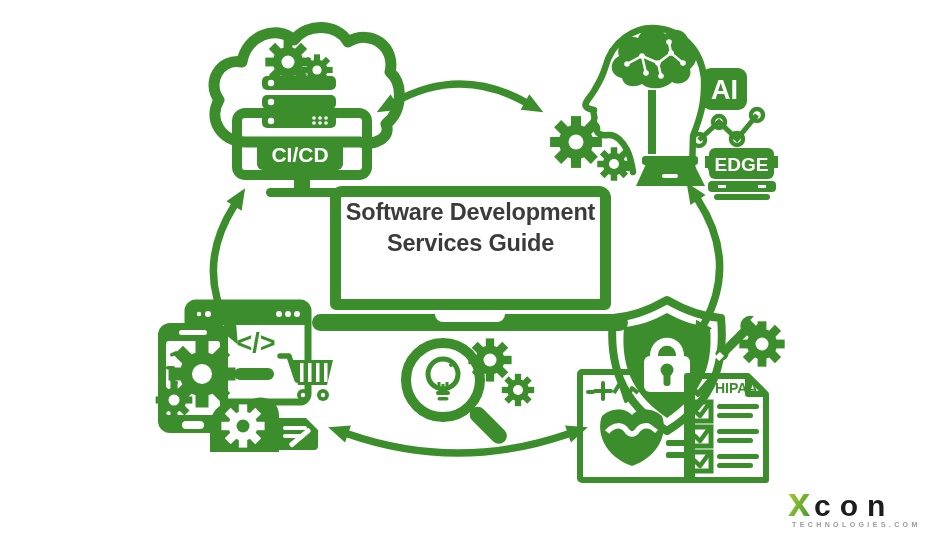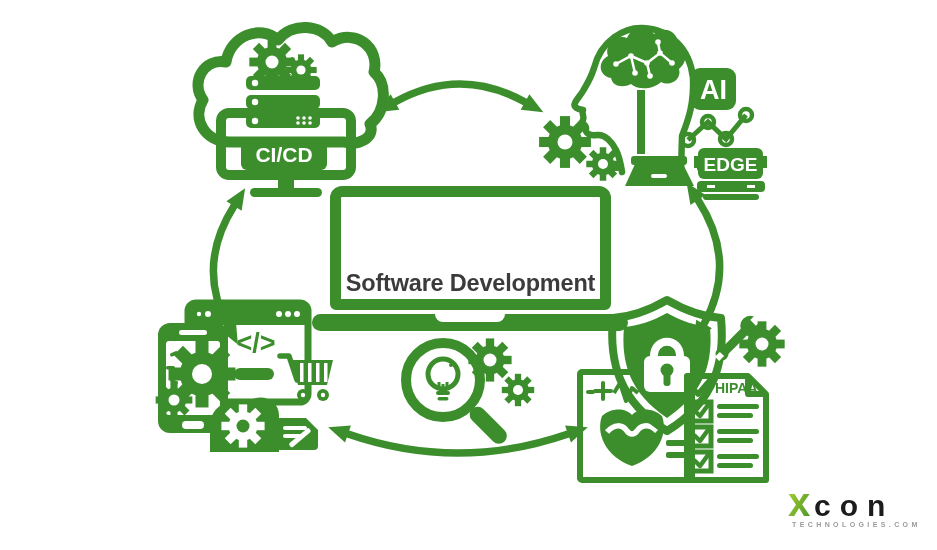--- a/index.html
+++ b/index.html
@@ -13,21 +13,21 @@
   .arc{ stroke:var(--green); stroke-width:7.5; fill:none; stroke-linecap:round; }
   .gs{ stroke:var(--green); fill:none; }
   .gf{ fill:var(--green); }
   .wf{ fill:#ffffff; }
   .ws{ stroke:#ffffff; fill:none; }
   .badge-txt{ fill:#ffffff; font-family:"Liberation Sans",sans-serif; font-weight:bold; }
   .green-txt{ fill:var(--green); font-family:"Liberation Sans",sans-serif; font-weight:bold; }
   
   .laptop-screen{ position:absolute; left:18px; top:0; width:281px; height:124px;
       background:#fff; border:11px solid var(--green); border-radius:12px 12px 6px 6px;
-      display:flex; align-items:flex-end; justify-content:center; }
+      display:flex; align-items:flex-start; justify-content:center; }
   .laptop-title{ text-align:center; color:var(--ink); font-weight:bold; font-size:23.5px;
       line-height:1.32; letter-spacing:-0.2px; }
   .laptop-base{ position:absolute; left:0; top:128px; width:316px; height:17px;
       background:var(--green); border-radius:9px; }
   .laptop-notch{ position:absolute; left:123px; top:0; width:70px; height:8px;
       background:#fff; border-radius:0 0 8px 8px; }
   .logo-tagline{ margin-top:0; padding-left:4px; font-size:7px; letter-spacing:3.4px;
       color:#9b9b9b; font-weight:bold; white-space:nowrap; }
 </style>
 </head>
@@ -46,21 +46,21 @@
         <line y1="-6" y2="-10.8" transform="rotate(135)"></line>
         <line y1="-6" y2="-10.8" transform="rotate(180)"></line>
         <line y1="-6" y2="-10.8" transform="rotate(225)"></line>
         <line y1="-6" y2="-10.8" transform="rotate(270)"></line>
         <line y1="-6" y2="-10.8" transform="rotate(315)"></line>
       </g>
     </g>
     <path id="ah" d="M0,-9 L21,0 L0,9 Z" fill="currentColor"></path>
   </svg>
 
-  <div class="abs" style="left:188px;top:20px;width:200px;height:180px">
+  <div class="abs" style="left:204px;top:20px;width:200px;height:180px">
     <svg width="200" height="180" viewBox="0 0 200 180">
       <path class="gs" fill="#fff" stroke-width="11" stroke-linejoin="round" d="M42,122 C16,122 4,98 15,80 C2,62 16,38 38,42 C42,16 72,4 90,20 C104,2 134,4 144,22 C168,8 192,28 186,52 C200,64 198,92 182,104 C188,118 170,126 156,122 Z"></path>
       <g class="g">
         <use href="#gearbody" transform="translate(84,42) scale(2.1)"></use>
           <circle cx="84" cy="42" r="6.5" fill="#fff"></circle>
       </g>
       <g class="g">
         <use href="#gearbody" transform="translate(113,50) scale(1.45)"></use>
           <circle cx="113" cy="50" r="4.6" fill="#fff"></circle>
       </g>
@@ -91,21 +91,21 @@
   </div>
 
   <div class="abs" style="left:385px;top:62px;width:150px;height:55px">
     <svg width="150" height="55" viewBox="0 0 150 55">
       <path class="arc" d="M10,40 Q75,4 140,40"></path>
       <use href="#ah" class="g" transform="translate(10,40) rotate(151)"></use>
       <use href="#ah" class="g" transform="translate(140,40) rotate(29)"></use>
     </svg>
   </div>
 
-  <div class="abs" style="left:531px;top:18px;width:255px;height:185px">
+  <div class="abs" style="left:542px;top:18px;width:255px;height:185px">
     <svg width="255" height="185" viewBox="0 0 255 185">
       <g class="g">
         <use href="#gearbody" transform="translate(34,124) scale(2.4)"></use>
           <circle cx="34" cy="124" r="7.5" fill="#fff"></circle>
       </g>
       <g class="g">
         <use href="#gearbody" transform="translate(72,146) scale(1.55)"></use>
           <circle cx="72" cy="146" r="5" fill="#fff"></circle>
       </g>
       <path class="gs" stroke-width="6.5" stroke-linecap="round" stroke-linejoin="round" d="M150,154 L151,118 C158,100 163,85 162,60 C159,30 138,11 112,10 C94,9 70,22 63,50 C60,60 56,66 52,73 C49,78 45,82 44,85 C42,89 46,91 52,92 C50,96 54,98 52,102 C50,106 56,107 55,111 C54,116 60,118 66,117 C74,116 81,124 85,132 C89,140 90,147 91,154"></path>
@@ -166,20 +166,21 @@
       <path class="arc" d="M12,10 Q52,72 18,134"></path>
       <use href="#ah" class="g" transform="translate(12,10) rotate(-123)"></use>
       <use href="#ah" class="g" transform="translate(18,134) rotate(119)"></use>
     </svg>
   </div>
 
   <div class="abs" style="left:312px;top:186px;width:316px;height:146px">
     <div class="laptop-screen">
       <div class="laptop-title">
         <div>Software Development</div>
+        <div>Services Guide</div>
       </div>
     </div>
     <div class="laptop-base">
       <div class="laptop-notch"></div>
     </div>
   </div>
 
   <div class="abs" style="left:146px;top:288px;width:220px;height:200px">
     <svg width="220" height="200" viewBox="0 0 220 200">
       <g>

